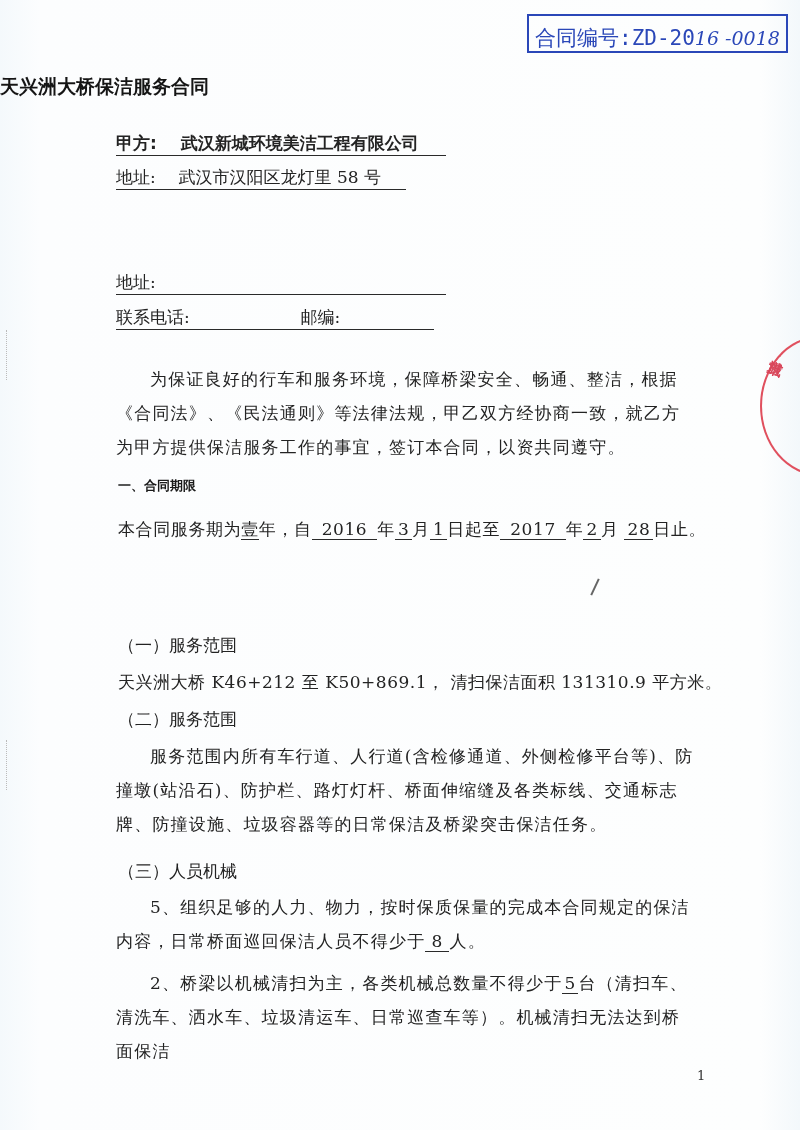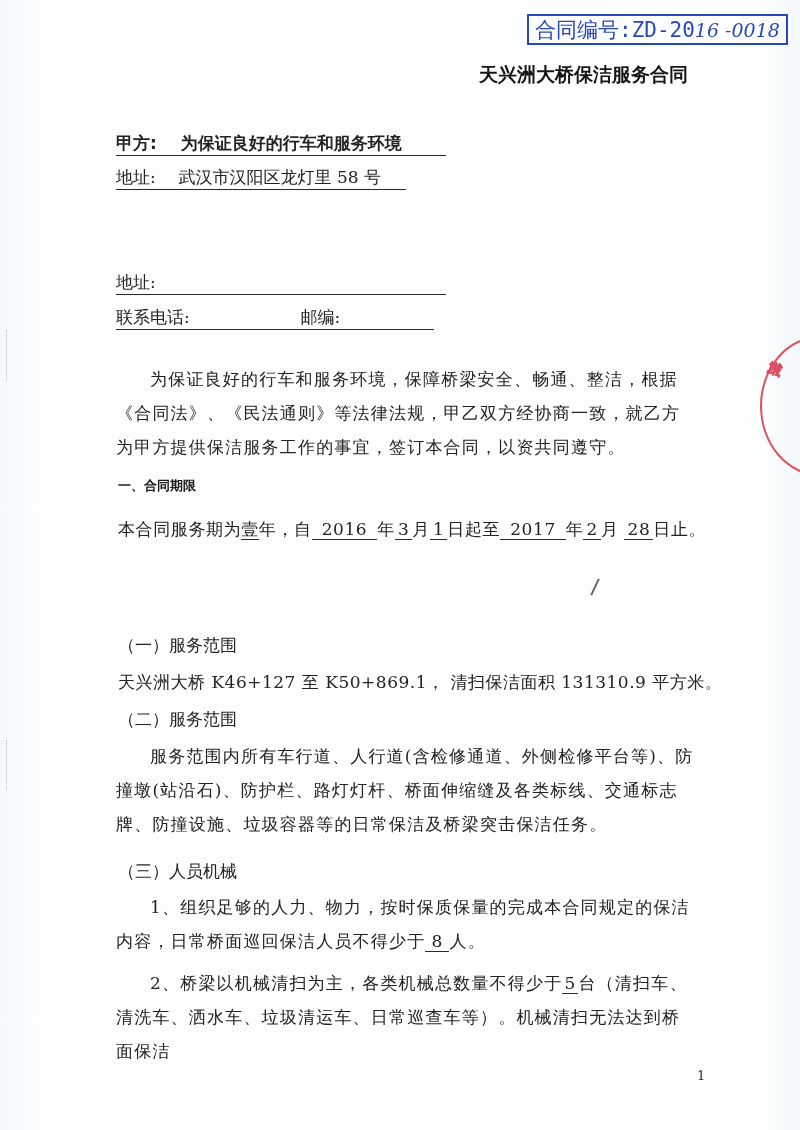--- a/index.html
+++ b/index.html
@@ -12,35 +12,35 @@
       font-family: "DejaVu Serif", "Liberation Serif", serif;
       color: #1f1f1f;
     }
     .page {
       position: absolute; left: 0; top: 0; width: 800px; height: 1130px;
       background: linear-gradient(90deg, #f4f9fc 0px, #fcfdfe 40px, #fdfefe 760px, #f3f8fb 800px);
     }
     .stamp-box {
       position: absolute; left: 527px; top: 14px;
       border: 2px solid #2a47b8;
-      padding: 1px 6px 0 6px;
+      padding: 9px 6px 0 6px;
       color: #2a47b8;
       font-family: "DejaVu Sans Mono", "Liberation Mono", monospace;
       font-size: 21px; letter-spacing: 0px;
       line-height: 26px;
       white-space: nowrap;
     }
     .stamp-box .hand {
       font-family: "DejaVu Serif", serif;
       font-style: italic;
       font-size: 19px;
     }
     .title {
-      position: absolute; left: 0; width: 688px; top: 62px;
-      text-align: right;
+      position: absolute; left: 0; width: 688px; top: 74px;
+      text-align: left;
       font-family: "DejaVu Sans", "Liberation Sans", sans-serif;
       font-weight: bold; font-size: 19px; color: #151515;
     }
     .line {
       position: absolute; left: 116px;
       font-size: 17px; white-space: nowrap; line-height: 22px;
       color: #232323;
     }
     .ul {
       border-bottom: 1.3px solid #2a2a2a;
@@ -100,21 +100,21 @@
   <div class="stamp-box">
     <span>合同编号:ZD-20</span><span class="hand">16 -0018</span>
   </div>
 
   <div class="title">天兴洲大桥保洁服务合同</div>
 
   <div class="line bold" style="top:132px">
     <span class="ul" style="width:330px">
       <span>甲方:</span>
       <span class="gap" style="width:12px"></span>
-      <span>为保证良好的行车和服务环境</span>
+      <span>武汉新城环境美洁工程有限公司</span>
     </span>
   </div>
   <div class="line" style="top:166px">
     <span class="ul" style="width:290px">
       <span>地址:</span>
       <span class="gap" style="width:12px"></span>
       <span>武汉市汉阳区龙灯里 58 号</span>
     </span>
   </div>
 
@@ -135,27 +135,27 @@
   <div class="para" style="top:362px">为保证良好的行车和服务环境，保障桥梁安全、畅通、整洁，根据《合同法》、《民法通则》等法律法规，甲乙双方经协商一致，就乙方为甲方提供保洁服务工作的事宜，签订本合同，以资共同遵守。</div>
 
   <div class="heading" style="left:118px; top:477px">一、合同期限</div>
   <div class="sub" style="top:518px; letter-spacing:0.6px">
     <span>本合同服务期为</span><span class="fill" style="padding:0">壹</span><span>年，自</span><span class="fill" style="padding:0 10px">2016</span><span>年</span><span class="fill">3</span><span>月</span><span class="fill">1</span><span>日起至</span><span class="fill" style="padding:0 10px">2017</span><span>年</span><span class="fill">2</span><span>月</span><span class="gap" style="width:6px"></span><span class="fill">28</span><span>日止。</span>
   </div>
 
   <div class="pen-mark"></div>
 
   <div class="sub" style="top:634px">（一）服务范围</div>
-  <div class="sub" style="top:671px; letter-spacing:0.5px">天兴洲大桥 K46+127 至 K50+869.1， 清扫保洁面积 131310.9 平方米。</div>
+  <div class="sub" style="top:671px; letter-spacing:0.5px">天兴洲大桥 K46+212 至 K50+869.1， 清扫保洁面积 131310.9 平方米。</div>
   <div class="sub" style="top:708px">（二）服务范围</div>
   <div class="para" style="top:739px">服务范围内所有车行道、人行道(含检修通道、外侧检修平台等)、防撞墩(站沿石)、防护栏、路灯灯杆、桥面伸缩缝及各类标线、交通标志牌、防撞设施、垃圾容器等的日常保洁及桥梁突击保洁任务。</div>
   <div class="sub" style="top:860px">（三）人员机械</div>
 
   <div class="para" style="top:890px">
-    <span>1、组织足够的人力、物力，按时保质保量的完成本合同规定的保洁内容，日常桥面巡回保洁人员不得少于</span><span class="fill" style="padding:0 6px">8</span><span>人。</span>
+    <span>5、组织足够的人力、物力，按时保质保量的完成本合同规定的保洁内容，日常桥面巡回保洁人员不得少于</span><span class="fill" style="padding:0 6px">8</span><span>人。</span>
   </div>
   <div class="para" style="top:966px">
     <span>2、桥梁以机械清扫为主，各类机械总数量不得少于</span><span class="fill" style="padding:0 2px">5</span><span>台（清扫车、清洗车、洒水车、垃圾清运车、日常巡查车等）。机械清扫无法达到桥面保洁</span>
   </div>
 
   <div class="seal"></div>
   <div class="seal-text">武汉市城市</div>
 
   <div class="page-num">1</div>
 </div>

